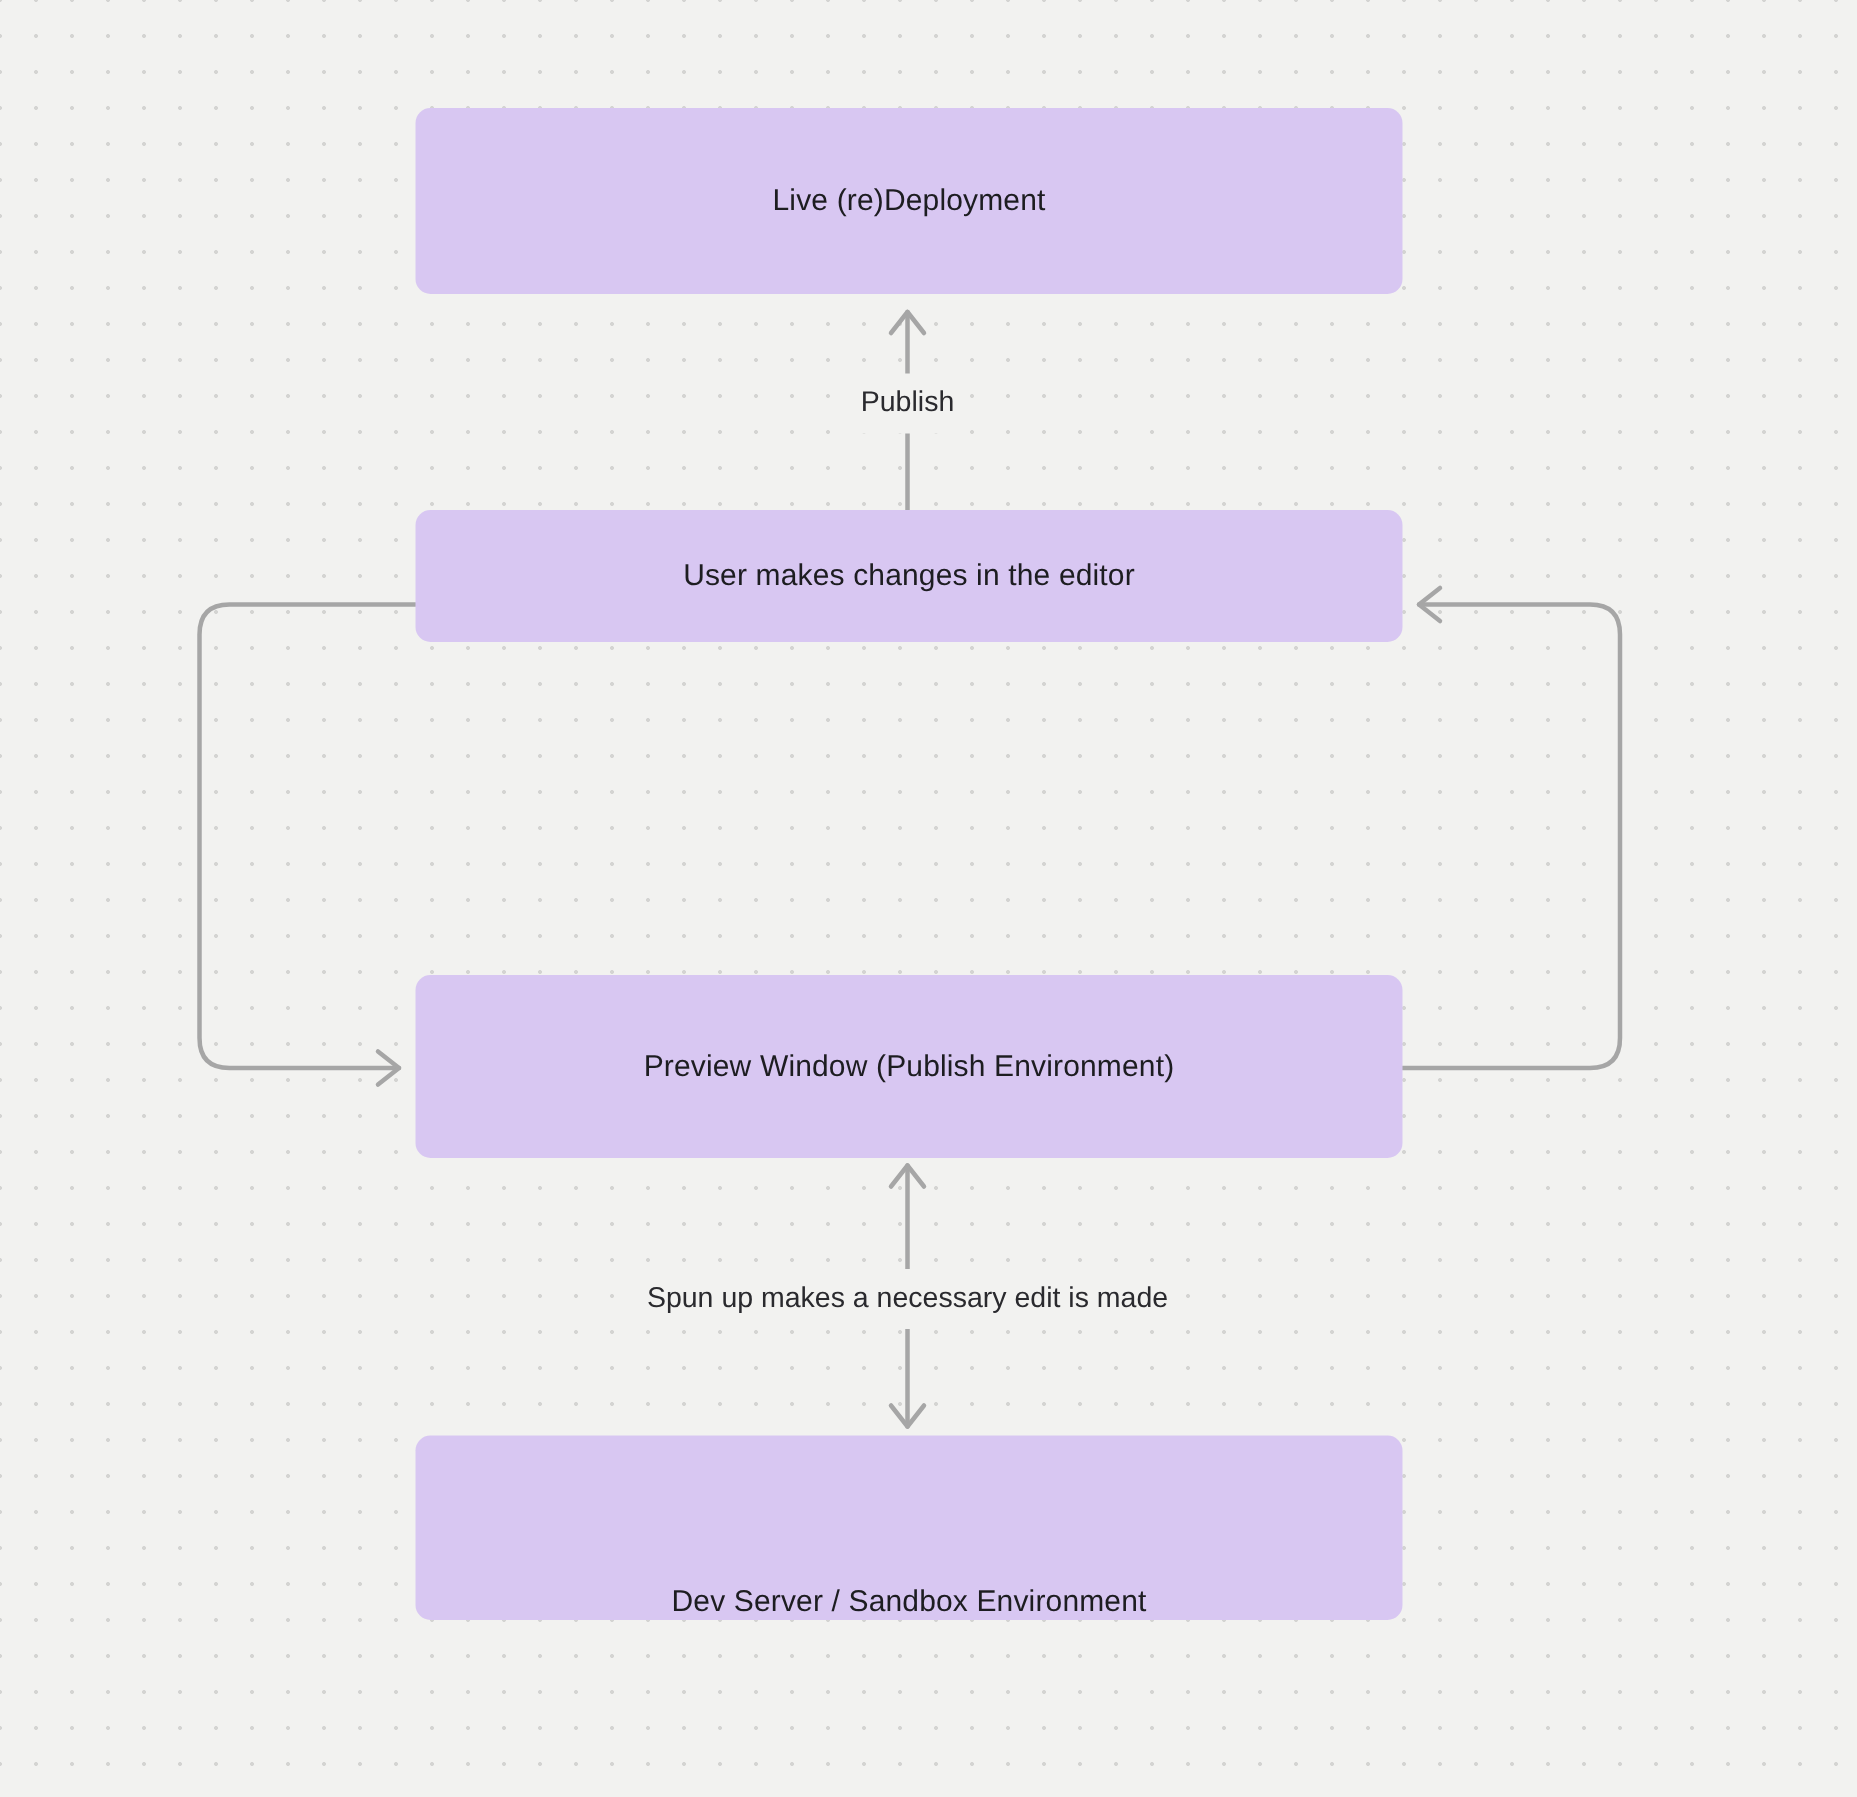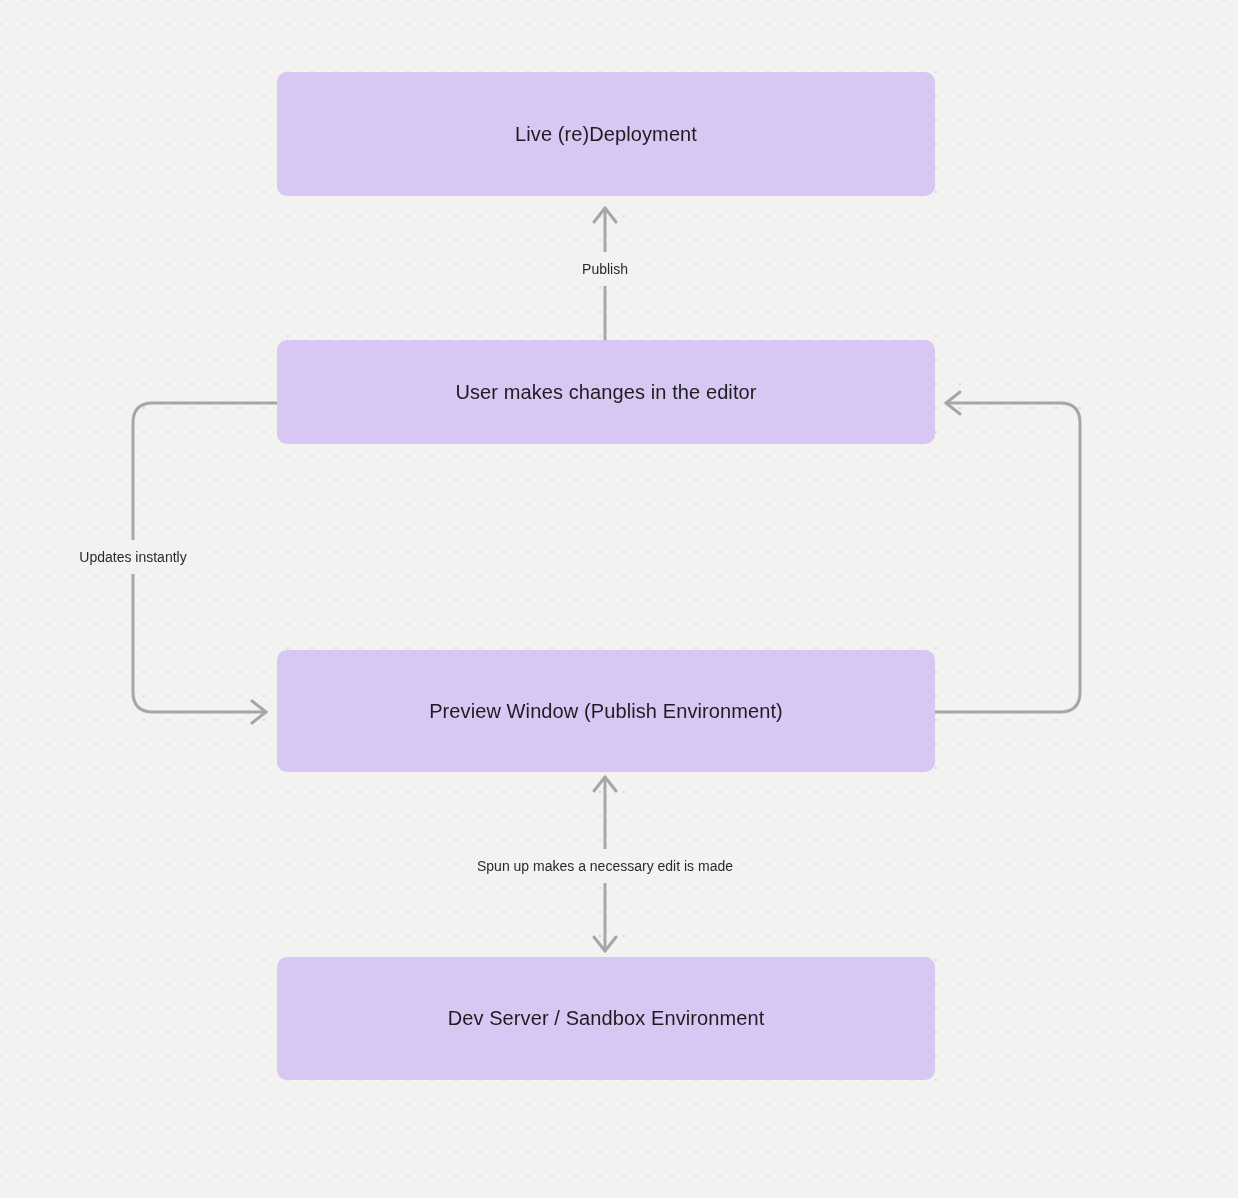--- a/index.html
+++ b/index.html
@@ -40,29 +40,29 @@
     align-items: center;
     justify-content: center;
     background: var(--node-fill, #d8c7f2);
     border-radius: 10px;
     color: var(--node-text, #1d1d21);
     font-size: 20px;
     letter-spacing: 0.1px;
     text-align: center;
   }
   .node-1 { left: 277px; top: 72px;  height: 124px; }
-  .node-2 { left: 277px; top: 340px; height: 104px; }
+  .node-2 { left: 277px; top: 340px; height: 88px; }
   .node-3 { left: 277px; top: 650px; height: 122px; }
-  .node-4 { left: 277px; top: 957px; height: 123px; }
+  .node-4 { left: 277px; top: 957px; height: 123px; align-items: flex-end; }
   .edge-label {
     position: absolute;
     transform: translate(-50%, -50%);
     background: var(--background, #f2f2f0);
     color: var(--edge-text, #2a2a2e);
-    font-size: 14px;
+    font-size: 19px;
     padding: 9px 8px;
     white-space: nowrap;
     text-align: center;
   }
   .label-publish   { left: 605px;  top: 269px; }
   .label-updates   { left: 133px;  top: 557px; }
   .label-feedback  { left: 1078px; top: 557px; }
   .label-spun-up   { left: 605px;  top: 866px; }
 </style>
 </head>
@@ -97,18 +97,17 @@
   <div class="node node-3">
     <span>Preview Window (Publish Environment)</span>
   </div>
 
   <div class="node node-4">
     <span>Dev Server / Sandbox Environment</span>
   </div>
 
   <div class="edge-label label-publish">Publish</div>
 
-  <div class="edge-label label-updates">Updates instantly</div>
 
 
   <div class="edge-label label-spun-up">Spun up makes a necessary edit is made</div>
 
 </div>
 
 </body></html>

